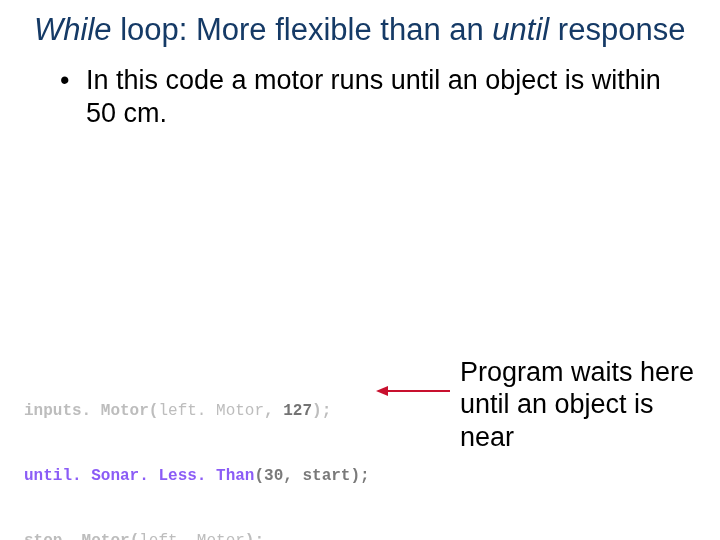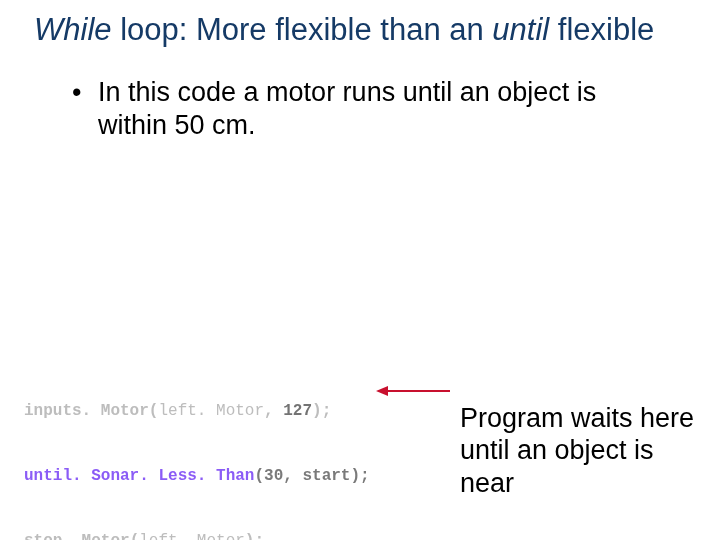--- a/index.html
+++ b/index.html
@@ -20,21 +20,21 @@
     color: #153a66;
     font-weight: 700;
   }
   .title .italic { font-style: italic; font-weight: 500; }
   .title .plain { font-weight: 500; }
   .bullets {
     padding: 12px 40px 0 60px;
     font-size: 27px;
     line-height: 1.22;
   }
-  .bullets ul { margin: 12px; padding: 0; list-style: none; }
+  .bullets ul { margin: 0; padding: 0; list-style: none; }
   .bullets li { position: relative; padding-left: 26px; margin-bottom: 8px; }
   .bullets li::before {
     content: "•";
     position: absolute;
     left: 0;
     top: 0;
     font-size: 27px;
   }
   .lower {
     position: absolute;
@@ -67,28 +67,27 @@
     height: 10px;
   }
   .annotation {
     position: absolute;
     left: 460px;
     top: 4px;
     width: 240px;
     font-size: 27px;
     line-height: 1.2;
     color: #000;
-    margin-top: 46px;
   }
 </style>
 </head>
 <body>
 
 <div class="title">
-  <span class="italic">While</span><span class="plain"> loop: More flexible than an </span><span class="italic">until</span><span class="plain"> flexible</span>
+  <span class="italic">While</span><span class="plain"> loop: More flexible than an </span><span class="italic">until</span><span class="plain"> response</span>
 </div>
 
 <div class="bullets">
   <ul>
     <li>In this code a motor runs until an object is within 50 cm.</li>
   </ul>
 </div>
 
 <div class="lower">
 

